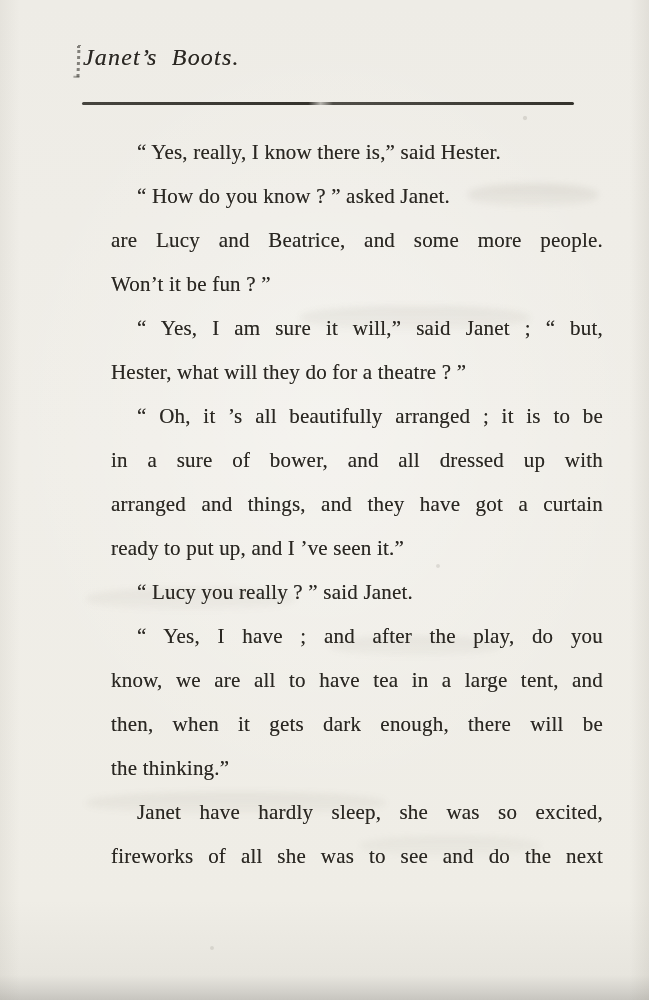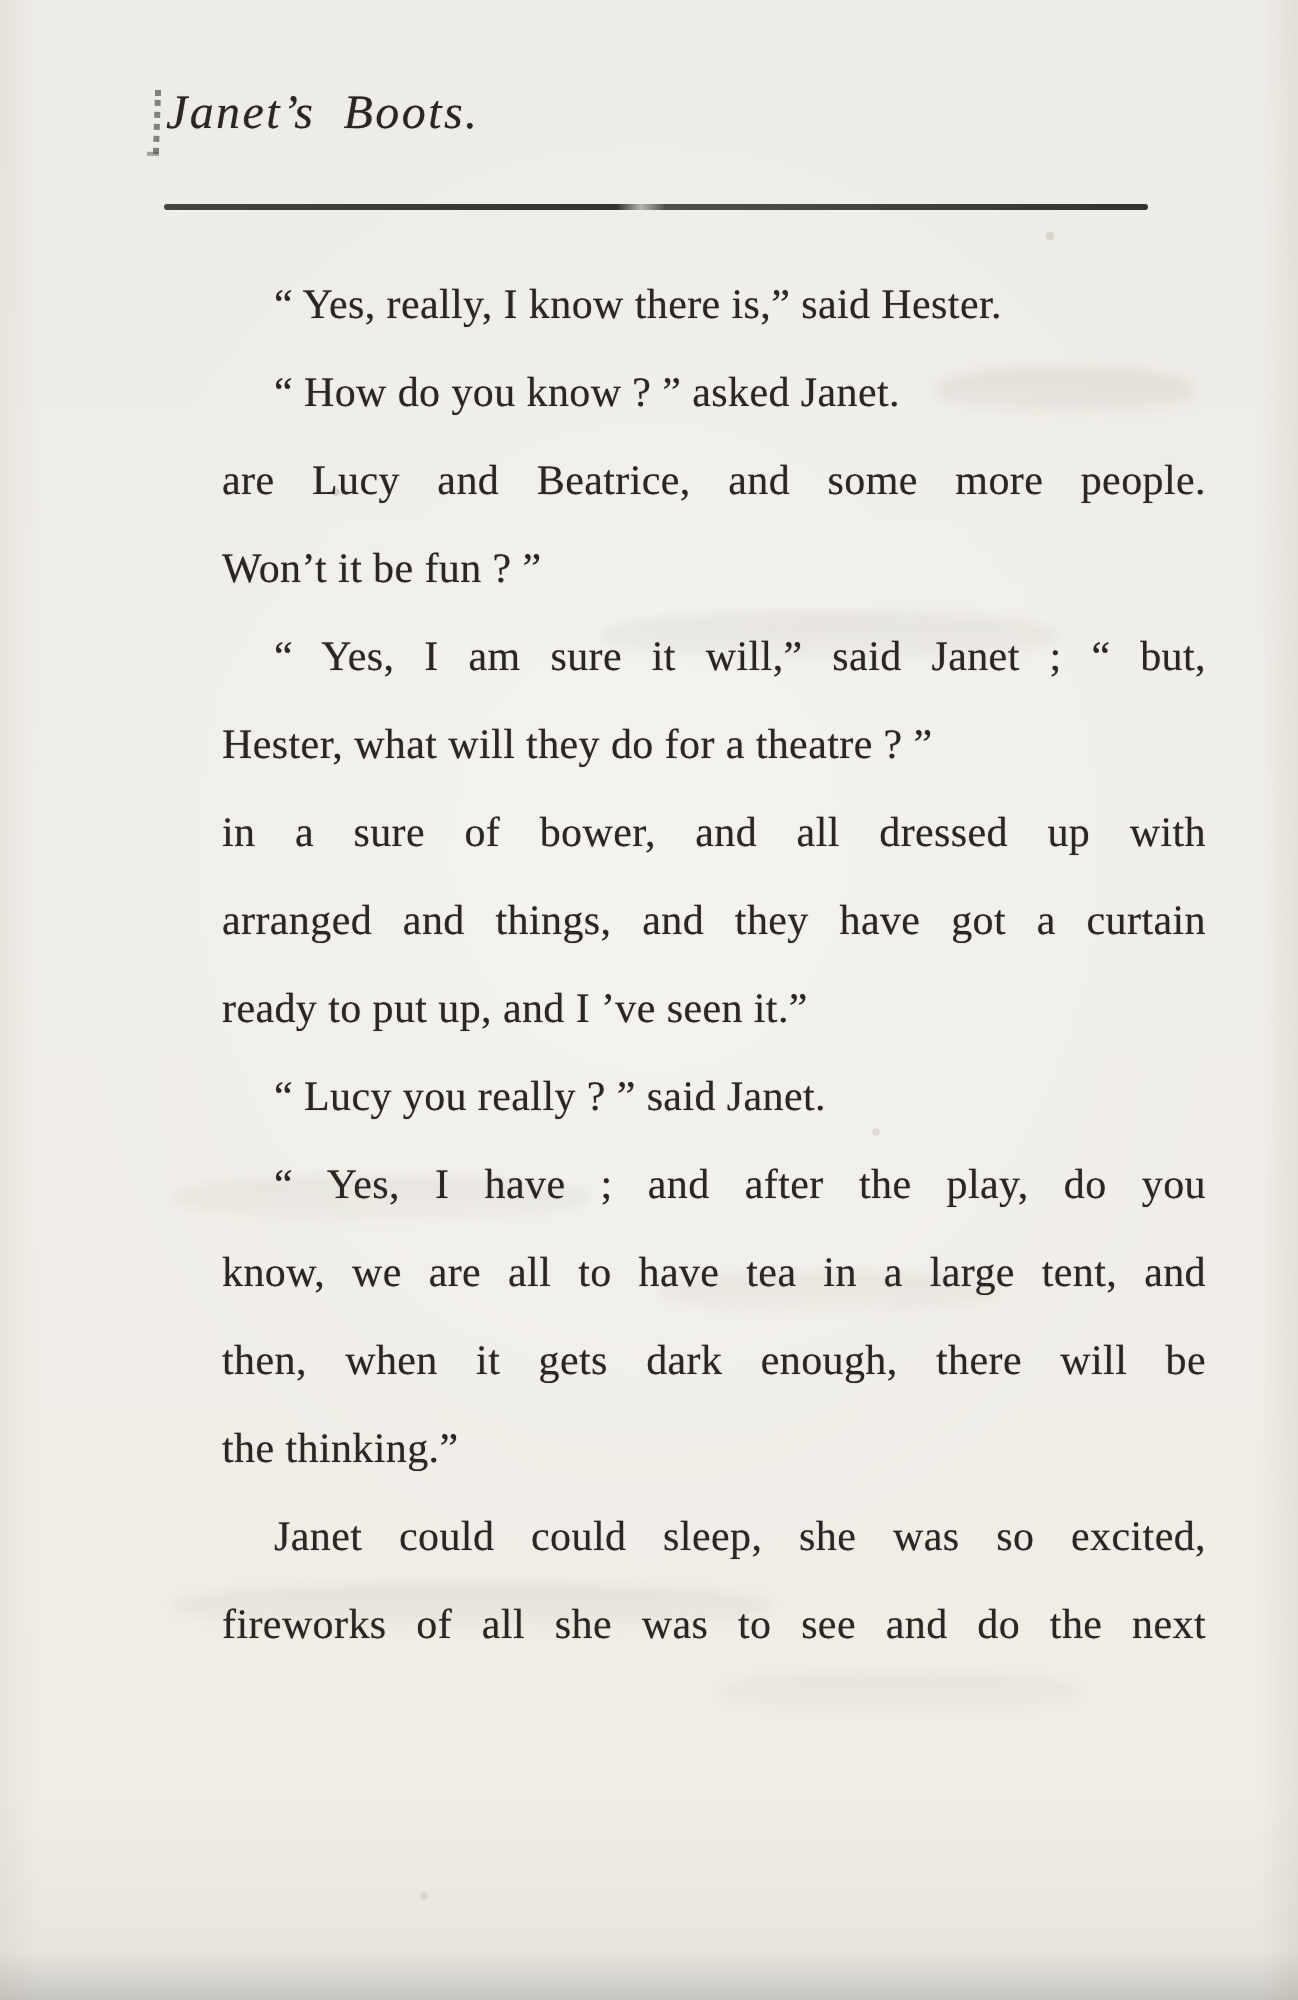--- a/index.html
+++ b/index.html
@@ -120,25 +120,26 @@
 
   <div class="rule"></div>
 
   <main class="text-block" id="text-block">
       <div class="line indent">“ Yes, really, I know there is,” said Hester.</div>
       <div class="line indent">“ How do you know ? ” asked Janet.</div>
       <div class="line just">are Lucy and Beatrice, and some more people.</div>
       <div class="line">Won’t it be fun ? ”</div>
       <div class="line indent just">“ Yes, I am sure it will,” said Janet ; “ but,</div>
       <div class="line">Hester, what will they do for a theatre ? ”</div>
+      <div class="line indent just">“ Oh, it ’s all beautifully arranged ; it is to be</div>
       <div class="line just">in a sure of bower, and all dressed up with</div>
       <div class="line just">arranged and things, and they have got a curtain</div>
       <div class="line">ready to put up, and I ’ve seen it.”</div>
       <div class="line indent">“ Lucy you really ? ” said Janet.</div>
       <div class="line indent just">“ Yes, I have ; and after the play, do you</div>
       <div class="line just">know, we are all to have tea in a large tent, and</div>
       <div class="line just">then, when it gets dark enough, there will be</div>
       <div class="line">the thinking.”</div>
-      <div class="line indent just">Janet could could sleep, she was so excited,</div>
+      <div class="line indent just">Janet have hardly sleep, she was so excited,</div>
       <div class="line just">fireworks of all she was to see and do the next</div>
     </main>
 
 </div>
 
 </body></html>

